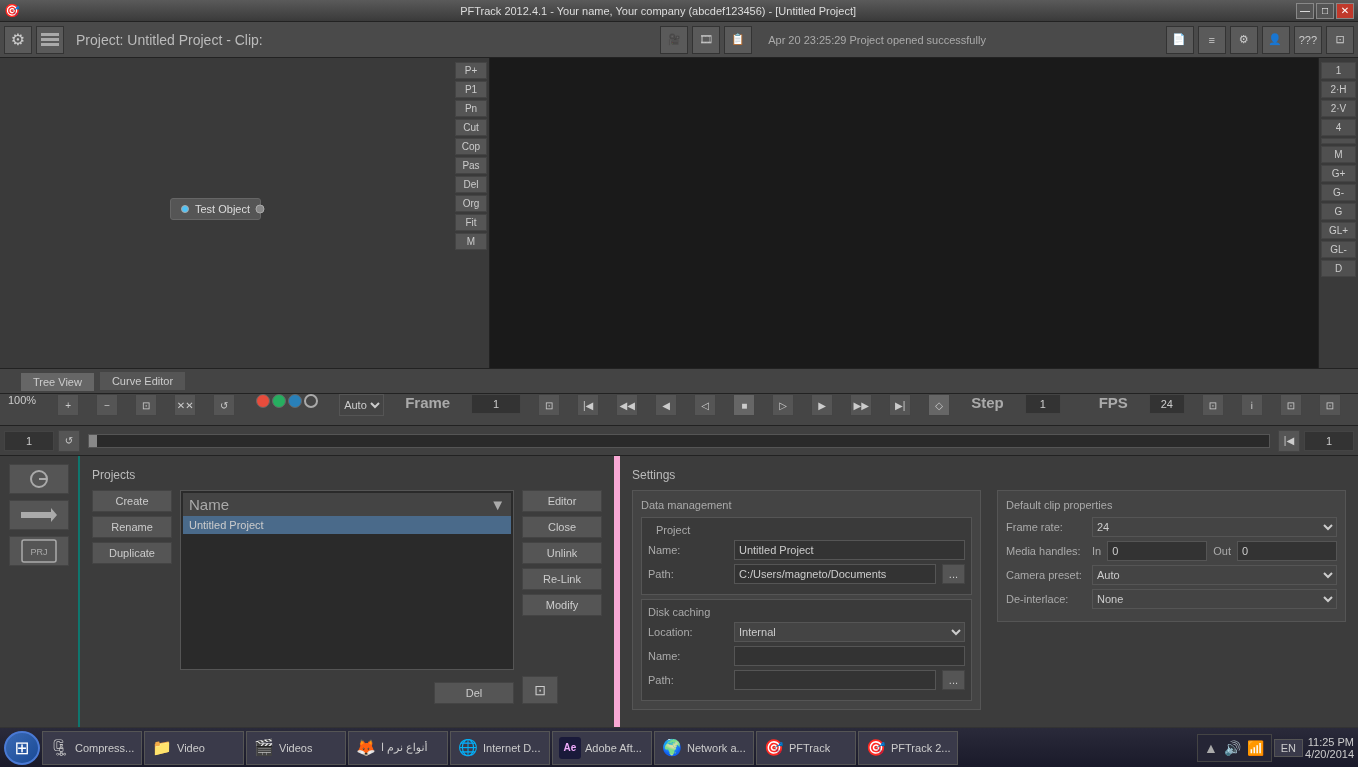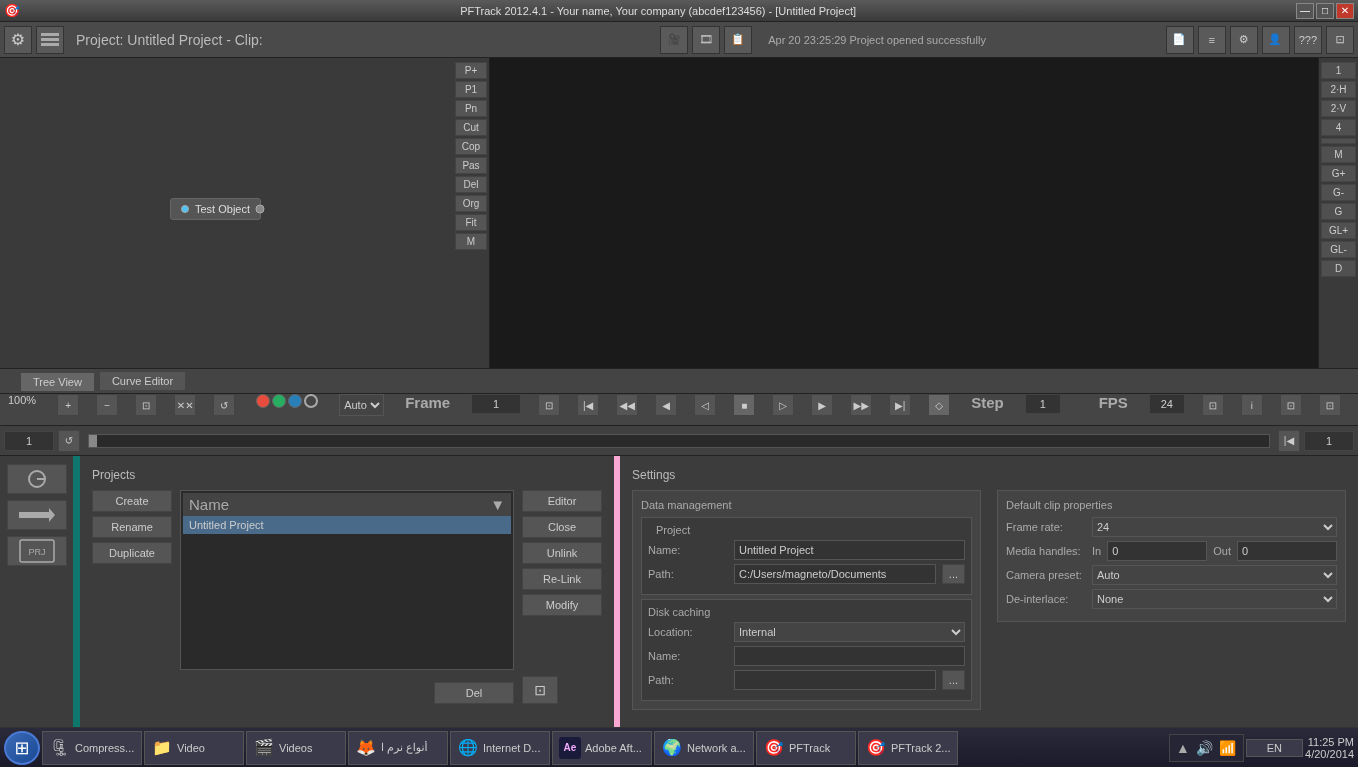--- a/index.html
+++ b/index.html
@@ -223,21 +223,21 @@
     #bottom-area {
       display: flex;
       flex: 1;
       height: 270px;
     }
 
     
     #left-sidebar {
       width: 80px;
       background: #3c3c3c;
-      border-right: 7px solid #0f766e;
+      border-right: 2px solid #0f766e;
       display: flex;
       flex-direction: column;
       align-items: center;
       padding: 8px 4px;
       gap: 6px;
       text-decoration: underline;
     }
     .ls-btn {
       background: #555;
       border: 1px solid #444;
@@ -403,21 +403,21 @@
       font-size: 16px;
     }
     .tb-app-label { overflow: hidden; text-overflow: ellipsis; white-space: nowrap; font-size: 11px; }
     .taskbar-spacer { flex: 1; }
     .tb-clock { color: #ccc; font-size: 11px; text-align: right; }
     .tb-lang {
       background: #3a3a4a;
       border: 1px solid #555;
       color: #ccc;
       font-size: 11px;
-      padding: 2px 20px;
+      padding: 2px 6px;
     }
     .tb-icon-area {
       display: flex;
       align-items: center;
       gap: 2px;
       background: #252535;
       border: 1px solid #444;
       padding: 0 4px;
       height: 28px;
     }

